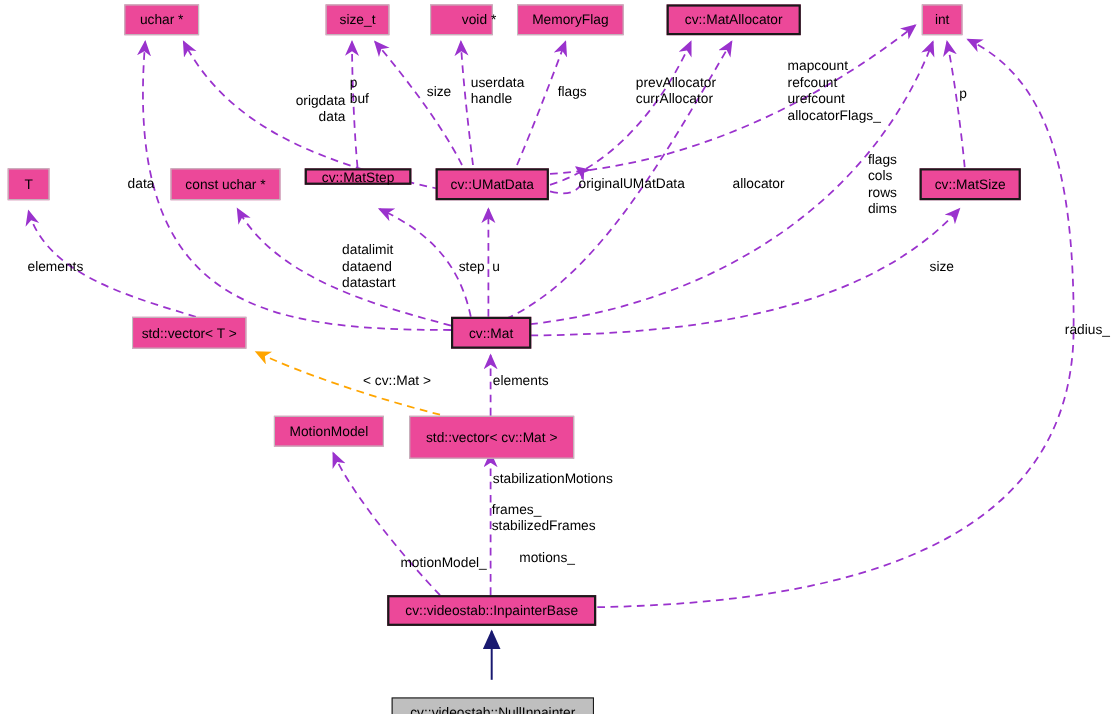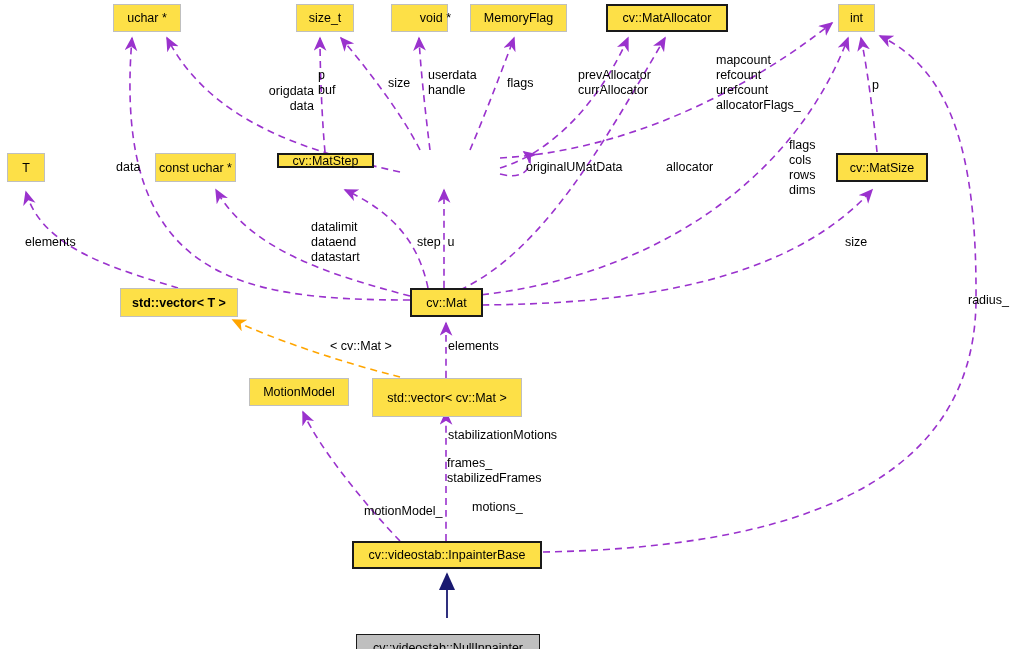--- a/index.html
+++ b/index.html
@@ -8,21 +8,21 @@
     width:1018px;height:649px;
     background:#ffffff;
     font-family:"Liberation Sans", sans-serif;
     overflow:hidden;
   }
   #edges{position:absolute;left:0;top:0;width:1018px;height:649px;}
   .node{
     position:absolute;
     box-sizing:border-box;
     display:flex;align-items:center;justify-content:center;
-    background:#fde047;
+    background:#ec4899;
     border:1px solid #bfbfbf;
     font-size:12.5px;
     color:#000000;
     white-space:nowrap;
     letter-spacing:0px;
     z-index:5;
   }
   .node.strong{border:2px solid #1a1a1a;}
   .node.filled{background:#bfbfbf;border:1px solid #1a1a1a;margin-top:16px;}
   .elabel{
@@ -124,31 +124,34 @@
   <div class="node strong" style="left:606px;top:4px;width:122px;height:28px;">
     <span>cv::MatAllocator</span>
   </div>
   <div class="node" style="left:838px;top:4px;width:37px;height:28px;">
     <span>int</span>
   </div>
 
   <div class="node" style="left:7px;top:153px;width:38px;height:29px;">
     <span>T</span>
   </div>
-  <div class="node" style="left:155px;top:153px;width:81px;height:29px;">
+  <div class="node" style="left:155px;top:153px;width:100px;height:29px;">
     <span>const uchar *</span>
   </div>
   <div class="node strong" style="left:277px;top:153px;width:97px;height:15px;">
     <span>cv::MatStep</span>
   </div>
+  <div class="node strong" style="left:396px;top:153px;width:103px;height:29px;">
+    <span>cv::UMatData</span>
+  </div>
   <div class="node strong" style="left:836px;top:153px;width:92px;height:29px;">
     <span>cv::MatSize</span>
   </div>
 
-  <div class="node" style="left:120px;top:288px;width:118px;height:29px;font-weight:bold;">
+  <div class="node" style="left:120px;top:288px;width:104px;height:29px;">
     <span>std::vector&lt; T &gt;</span>
   </div>
   <div class="node strong" style="left:410px;top:288px;width:73px;height:29px;">
     <span>cv::Mat</span>
   </div>
 
   <div class="node" style="left:249px;top:378px;width:100px;height:28px;">
     <span>MotionModel</span>
   </div>
   <div class="node" style="left:372px;top:378px;width:150px;height:39px;">

